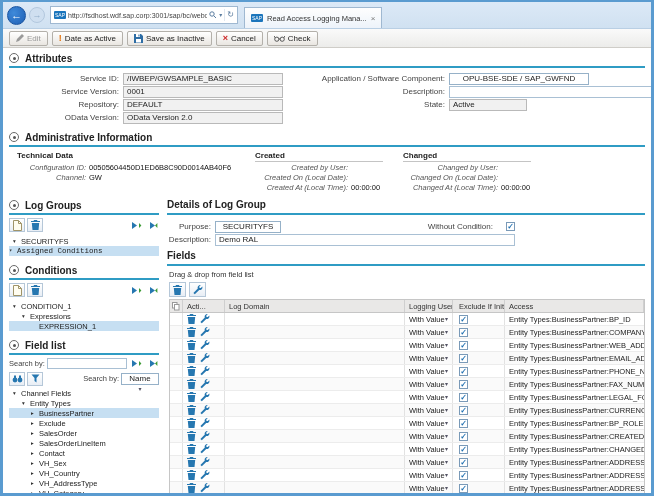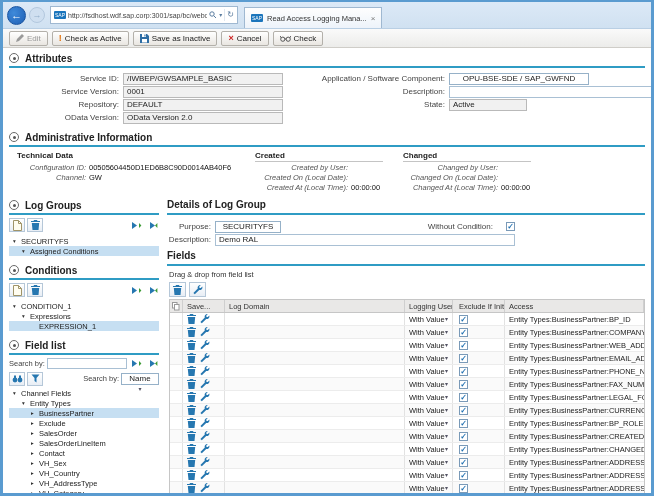--- a/index.html
+++ b/index.html
@@ -134,21 +134,21 @@
     <span class="btn disabled">
       <span class="bico">
           <svg width="8" height="8">
             <path d="M0 8l1-3 5-5 2 2-5 5z" fill="#9a9a9a"></path>
           </svg>
         </span>
       <span>Edit</span>
     </span>
     <span class="btn">
       <span class="excl">!</span>
-      <span>Check as Active</span>
+      <span>Date as Active</span>
     </span>
     <span class="btn">
       <span class="bico">
           <svg width="9" height="9" viewBox="0 0 9 9">
             <path fill="#2e6da4" d="M0 0h7l2 2v7H0z"></path>
             <rect x="2" y="5" width="5" height="3.5" fill="#fff"></rect>
             <rect x="2" y="0" width="4" height="3" fill="#fff"></rect>
             <rect x="4.4" y="0.5" width="1.1" height="2" fill="#2e6da4"></rect>
           </svg>
         </span>
@@ -320,21 +320,21 @@
                   <path d="M3 1l5 3.5L3 8z" fill="#2677b0"></path>
                   <path d="M10.4 2v5L8 4.5z" fill="#3d9b35"></path>
                 </svg>
               </span>
           </div>
           <div class="tree" id="lg-tree">
               <div class="tree-row" style="padding-left: 4px;">
                 <span class="arrow">▾</span>
                 <span>SECURITYFS</span>
               </div>
-              <div class="tree-row sel" style="padding-left: 13px;">
+              <div class="tree-row sel" style=" font-family: Liberation Mono, monospace;">
                 <span class="arrow">▾</span>
                 <span>Assigned Conditions</span>
               </div>
             </div>
         </div>
 
         <div class="lsec">
           <div class="sec-h">
             <span class="circ">
                 <span class="dot"></span>
@@ -522,21 +522,21 @@
         </div>
 
         <div class="tbl">
           <div class="thead">
             <div class="c cdrag">
                 <svg width="8" height="9" viewBox="0 0 8 9">
                   <rect x="0.5" y="0.5" width="4.5" height="5.5" fill="#fff" stroke="#999"></rect>
                   <rect x="2.5" y="2.5" width="4.5" height="5.5" fill="#fff" stroke="#999"></rect>
                 </svg>
               </div>
-            <div class="c cact">Save...</div>
+            <div class="c cact">Acti...</div>
             <div class="c cdom">Log Domain</div>
             <div class="c ctype">Logging User</div>
             <div class="c cexc">Exclude If Initial</div>
             <div class="c cfield">Access</div>
           </div>
           <div id="tbl-body">
               <div class="trow">
                 <div class="c cdrag"></div>
                 <div class="c cact">
                   <span class="icn">

